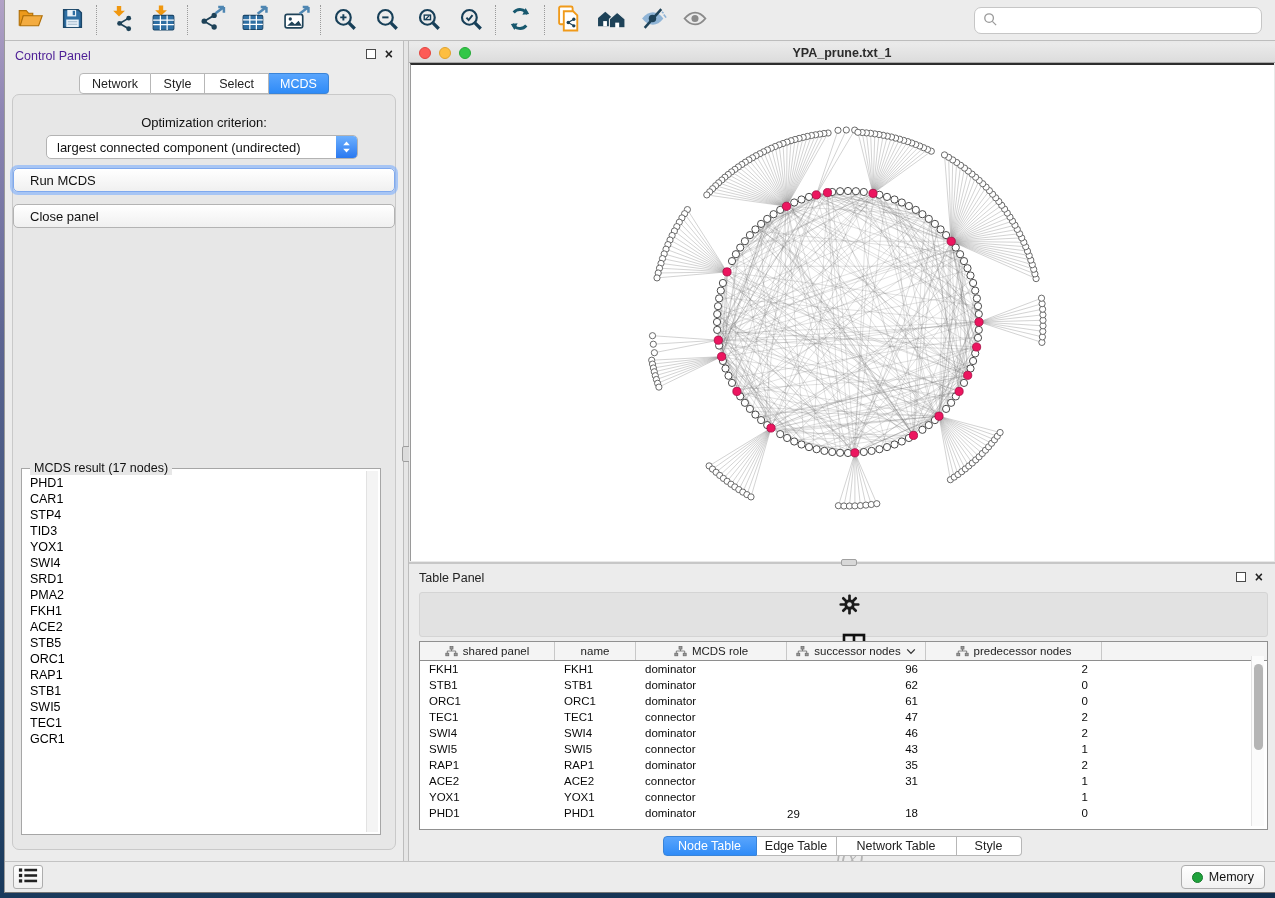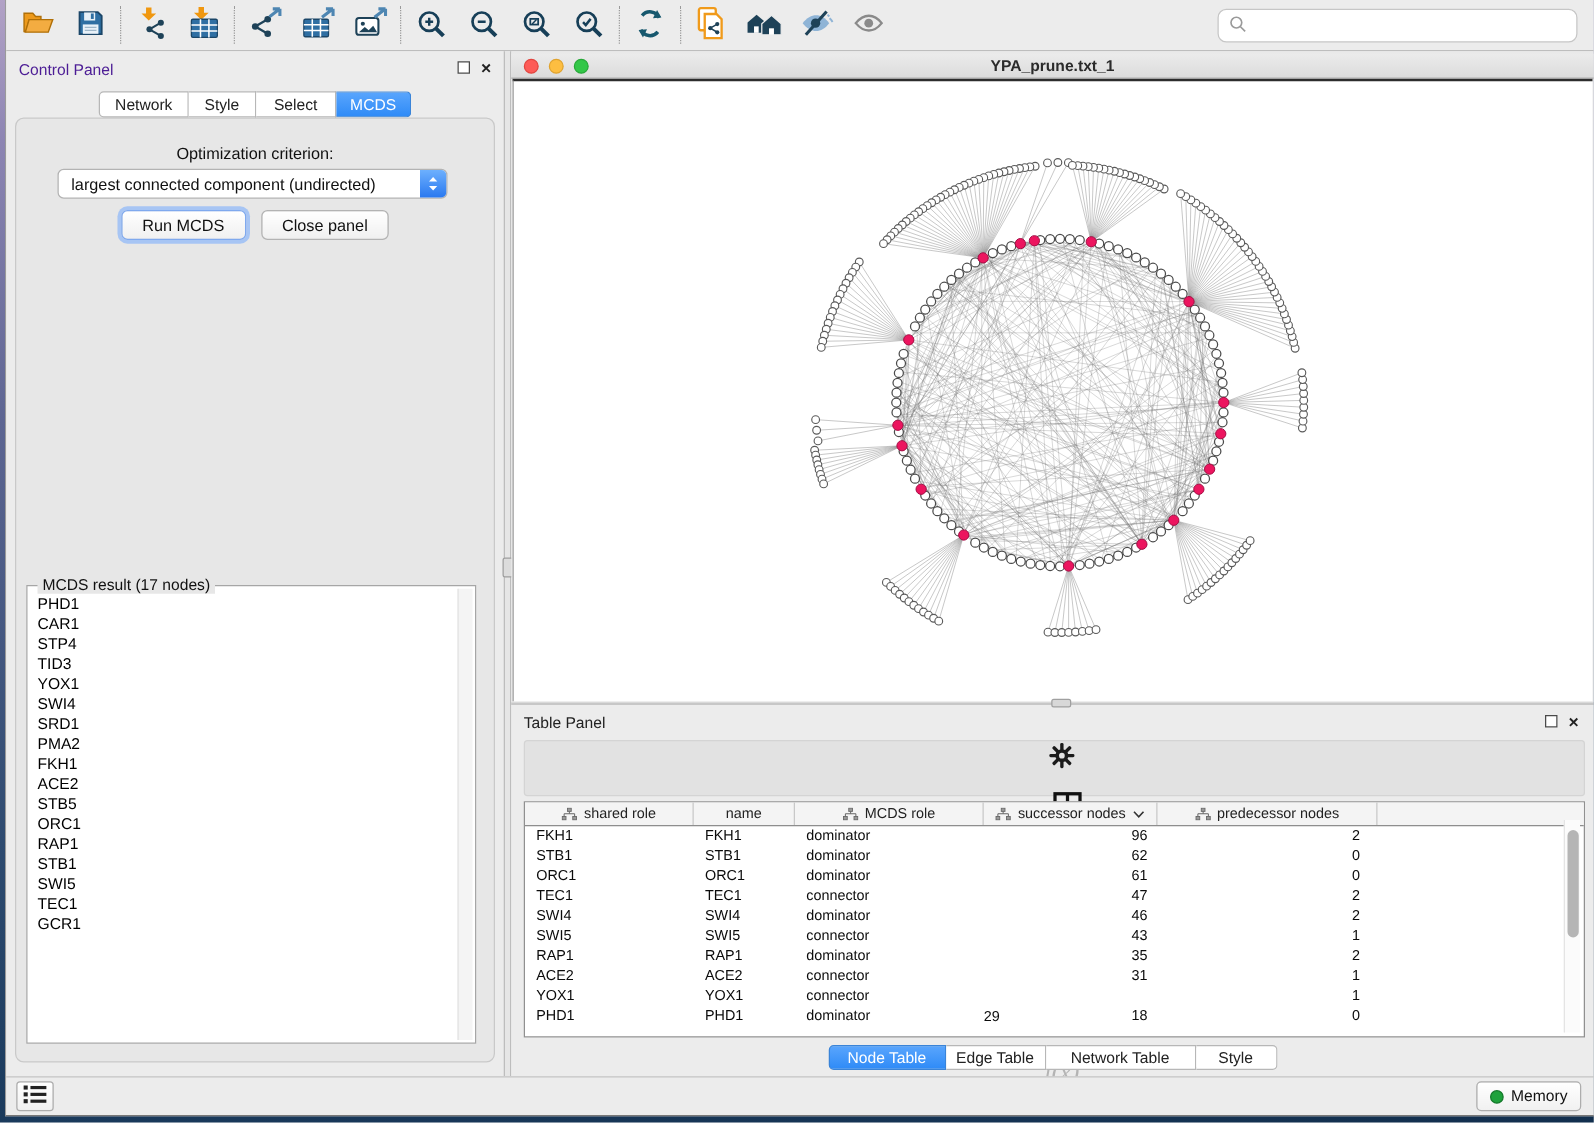--- a/index.html
+++ b/index.html
@@ -39,21 +39,21 @@
   .seg-tab:last-child{ border-radius:0 4px 4px 0; }
   .seg-tab.sel{ background:linear-gradient(#59a5fd,#2f8bf7); color:#fff; border-color:#3a84d8; }
   #cp-body{ position:absolute; left:7px; right:7px; top:53px; bottom:11px;
     background:#e7e7e7; border:1px solid #c9c9c9; border-radius:7px; }
   #opt-label{ position:absolute; top:20px; left:0; right:0; text-align:center; font-size:13px; color:#111; }
   #criterion{ position:absolute; left:33px; top:40px; width:312px; height:24px; background:#fff;
     border:1px solid #b3b3b3; border-radius:5px; display:flex; align-items:center; }
   #criterion .val{ flex:1; padding-left:10px; font-size:13px; color:#111; white-space:nowrap; }
   #criterion .cap{ width:21px; height:100%; border-radius:0 4px 4px 0;
     background:linear-gradient(#6db0fe,#2a79f0); display:flex; align-items:center; justify-content:center; }
-  .cp-buttons{ position:absolute; top:73px; left:0; right:0; display:flex; justify-content:center; gap:12px; }
+  .cp-buttons{ position:absolute; top:73px; left:0; right:0; display:flex; justify-content:center; gap:12px;flex-direction:column; }
   .btn{ height:24px; padding:0 16px; background:linear-gradient(#ffffff,#f0f0f0); border:1px solid #b3b3b3;
     border-radius:5px; font-size:13px; color:#111; display:flex; align-items:center; }
   .btn.focused{ border-color:#7fa9ee; box-shadow:0 0 0 3px rgba(115,170,255,.55); }
   #result-box{ position:absolute; left:8px; right:14px; top:373px; bottom:14px;
     border:1px solid #a6a6a6; background:#fff; }
   #result-box-title{ position:absolute; top:-8px; left:8px; background:#e7e7e7; padding:0 4px;
     font-size:12.5px; color:#111; }
   #result-list{ position:absolute; inset:2px 14px 2px 2px; overflow:hidden; padding:4px 0 0 6px; }
   #result-list .li{ font-size:12.5px; line-height:16px; color:#000; }
   #result-scroll{ position:absolute; top:2px; bottom:2px; right:2px; width:12px; background:#f4f4f4;
@@ -689,21 +689,21 @@
                 <span style="display:flex">
                   <svg width="13" height="11" viewBox="0 0 13 11">
                     <g fill="#9a9a9a" stroke="#666" stroke-width="0.7">
                       <rect x="5" y="0.5" width="3" height="2.6"></rect>
                       <rect x="0.8" y="7.2" width="3" height="2.6"></rect>
                       <rect x="9.2" y="7.2" width="3" height="2.6"></rect>
                     </g>
                     <path d="M6.5 3.1v1.9M2.3 7.2V5h8.4v2.2" stroke="#666" fill="none" stroke-width="0.8"></path>
                   </svg>
                 </span>
-                <span>shared role</span>
+                <span>shared panel</span>
               </div>
               <div class="h-cell" style="width: 81px;">
                 <span>name</span>
               </div>
               <div class="h-cell" style="width: 151px;">
                 <span style="display:flex">
                   <svg width="13" height="11" viewBox="0 0 13 11">
                     <g fill="#9a9a9a" stroke="#666" stroke-width="0.7">
                       <rect x="5" y="0.5" width="3" height="2.6"></rect>
                       <rect x="0.8" y="7.2" width="3" height="2.6"></rect>

